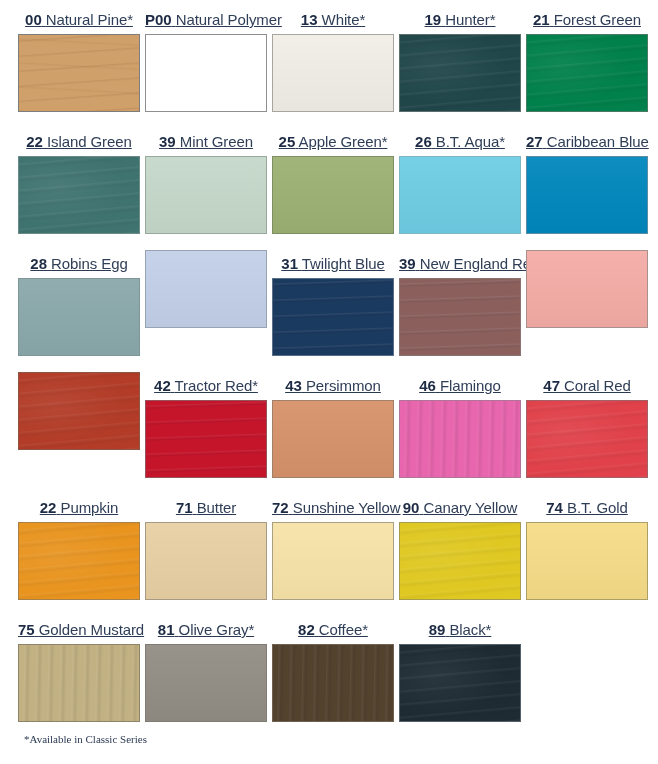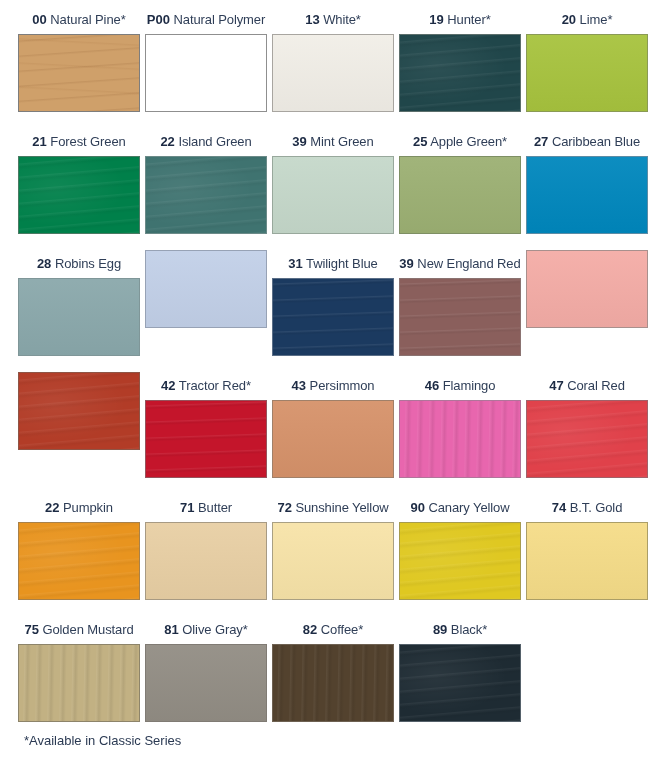--- a/index.html
+++ b/index.html
@@ -32,24 +32,25 @@
   .cell {
     width: 127px;
     height: 122px;
     position: relative;
   }
   .cell-label {
     height: 28px;
     line-height: 28px;
     text-align: center;
     white-space: nowrap;
-    font-size: 13px;
+    font-size: 15px;
     color: #2b3a53;
     letter-spacing: -0.1px;
     padding-right: 5px;
+    text-decoration: underline;
   }
   .cell-code {
     font-weight: bold;
     color: #1d2b44;
     letter-spacing: 0px;
   }
   .cell-name {
     font-weight: normal;
     color: #2f3e57;
   }
@@ -123,23 +124,24 @@
   .tex-soft::after {
     content: "";
     position: absolute;
     inset: 0;
     background: linear-gradient(180deg, rgba(255,255,255,0.05), rgba(0,0,0,0.035));
   }
   .footnote {
     position: absolute;
     left: 24px;
     top: 733px;
-    font-size: 13px;
+    font-size: 11px;
     color: #2b3a53;
     white-space: nowrap;
+    font-family: Liberation Serif, serif;
   }
 </style>
 </head>
 <body>
 
 <div id="chart">
 
   <div class="swatch-grid" id="grid">
       <div class="cell">
         <div class="cell-label"><span class="cell-code">00</span> <span class="cell-name">Natural Pine*</span></div>
@@ -159,26 +161,20 @@
           <div class="chip-fill tex-soft" style="background: rgb(241, 238, 231);"></div>
         </div>
       </div>
       <div class="cell">
         <div class="cell-label"><span class="cell-code">19</span> <span class="cell-name">Hunter*</span></div>
         <div class="chip" style="border-color: rgb(92, 111, 108);">
           <div class="chip-fill tex-mottle" style="background: rgb(32, 70, 74);"></div>
         </div>
       </div>
       <div class="cell">
-        <div class="cell-label"><span class="cell-code">20</span> <span class="cell-name">Lime*</span></div>
-        <div class="chip" style="border-color: rgb(138, 154, 85);">
-          <div class="chip-fill tex-soft" style="background: rgb(167, 195, 62);"></div>
-        </div>
-      </div>
-      <div class="cell">
         <div class="cell-label"><span class="cell-code">21</span> <span class="cell-name">Forest Green</span></div>
         <div class="chip" style="border-color: rgb(74, 122, 99);">
           <div class="chip-fill tex-mottle" style="background: rgb(0, 128, 74);"></div>
         </div>
       </div>
       <div class="cell">
         <div class="cell-label"><span class="cell-code">22</span> <span class="cell-name">Island Green</span></div>
         <div class="chip" style="border-color: rgb(107, 138, 136);">
           <div class="chip-fill tex-mottle" style="background: rgb(63, 115, 112);"></div>
         </div>
@@ -189,20 +185,26 @@
           <div class="chip-fill tex-soft" style="background: rgb(197, 216, 202);"></div>
         </div>
       </div>
       <div class="cell">
         <div class="cell-label"><span class="cell-code">25</span> <span class="cell-name">Apple Green*</span></div>
         <div class="chip" style="border-color: rgb(126, 143, 100);">
           <div class="chip-fill tex-soft" style="background: rgb(156, 176, 115);"></div>
         </div>
       </div>
       <div class="cell">
+        <div class="cell-label"><span class="cell-code">26</span> <span class="cell-name">B.T. Aqua*</span></div>
+        <div class="chip" style="border-color: rgb(127, 182, 196);">
+          <div class="chip-fill tex-soft" style="background: rgb(110, 205, 228);"></div>
+        </div>
+      </div>
+      <div class="cell">
         <div class="cell-label"><span class="cell-code">27</span> <span class="cell-name">Caribbean Blue</span></div>
         <div class="chip" style="border-color: rgb(93, 140, 165);">
           <div class="chip-fill tex-soft" style="background: rgb(0, 135, 189);"></div>
         </div>
       </div>
       <div class="cell">
         <div class="cell-label"><span class="cell-code">28</span> <span class="cell-name">Robins Egg</span></div>
         <div class="chip" style="border-color: rgb(127, 150, 152);">
           <div class="chip-fill tex-soft" style="background: rgb(138, 168, 171);"></div>
         </div>

